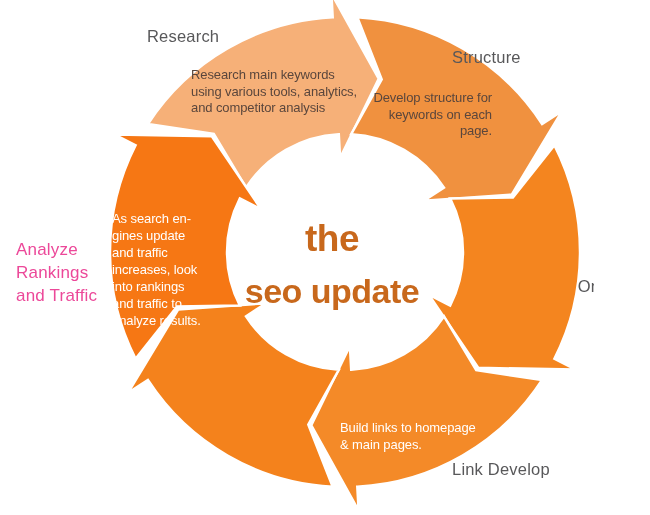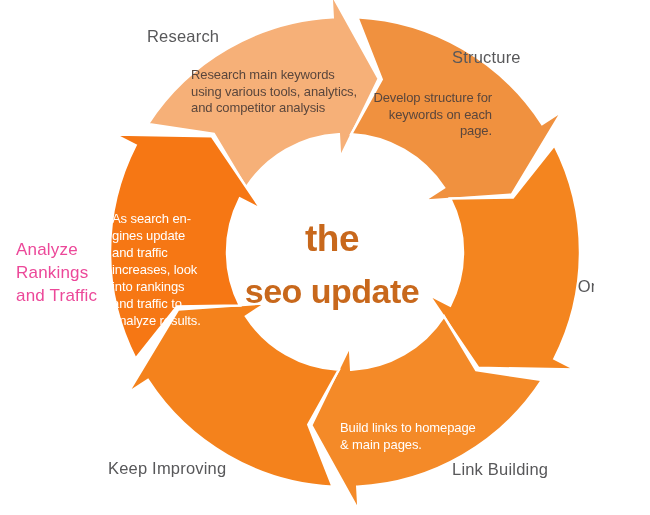--- a/index.html
+++ b/index.html
@@ -31,22 +31,21 @@
       <path d="M554.4,145.3 A235,235 0 0 1 554.4,358.7 L575.8,369.6 L478.2,367.8 L428.8,294.7 L450.1,305.6 A118,118 0 0 0 450.1,198.4 L512.9,197.5 Z" fill="#F4851F" stroke="#FFFFFF" stroke-width="2.5" stroke-linejoin="miter"></path>
       <path d="M542.1,380.0 A235,235 0 0 1 357.3,486.7 L358.6,510.6 L311.3,425.3 L349.9,345.9 L351.2,369.8 A118,118 0 0 0 444.0,316.3 L476.2,370.1 Z" fill="#F48A28" stroke="#FFFFFF" stroke-width="2.5" stroke-linejoin="miter"></path>
       <path d="M332.7,486.7 A235,235 0 0 1 147.9,380.0 L127.8,393.1 L178.1,309.5 L266.2,303.2 L246.0,316.3 A118,118 0 0 0 338.8,369.8 L308.3,424.6 Z" fill="#F4821C" stroke="#FFFFFF" stroke-width="2.5" stroke-linejoin="miter"></path>
       <path d="M135.6,358.7 A235,235 0 0 1 135.6,145.3 L114.2,134.4 L211.8,136.2 L261.2,209.3 L239.9,198.4 A118,118 0 0 0 239.9,305.6 L177.1,306.5 Z" fill="#F67714" stroke="#FFFFFF" stroke-width="2.5" stroke-linejoin="miter"></path>
     </svg>
 
   <div class="abs seg-label" style="left: 147px; top: 25px; color: rgb(88, 88, 90);">Research</div>
   <div class="abs seg-label" style="left: 452px; top: 26px; color: rgb(88, 88, 90); margin-top: 20px;">Structure</div>
   <div class="abs seg-label align-right" style="left: 565px; top: 251px; width: 70px; color: rgb(88, 88, 90); margin-top: 24px;">On-Site
 SEO</div>
-  <div class="abs seg-label" style="left: 452px; top: 458px; color: rgb(88, 88, 90);">Link Building</div>
-  <div class="abs seg-label" style="left: 108px; top: 457px; color: rgb(88, 88, 90);">Keep Improving</div>
+  <div class="abs seg-label" style="left: 452px; top: 458px; color: rgb(88, 88, 90);">Link Develop</div>
   <div class="abs seg-label" style="left: 16px; top: 238px; font-size: 17px; color: #ec4899;">Analyze
 Rankings
 and Traffic</div>
 
   <div class="abs seg-desc align-right" style="left: 370px; top: 90px; width: 122px; color: rgb(90, 70, 60);">Develop structure for
 keywords on each
 page.</div>
   <div class="abs seg-desc" style="left: 191px; top: 67px; color: rgb(90, 70, 60);">Research main keywords
 using various tools, analytics,
 and competitor analysis</div>

